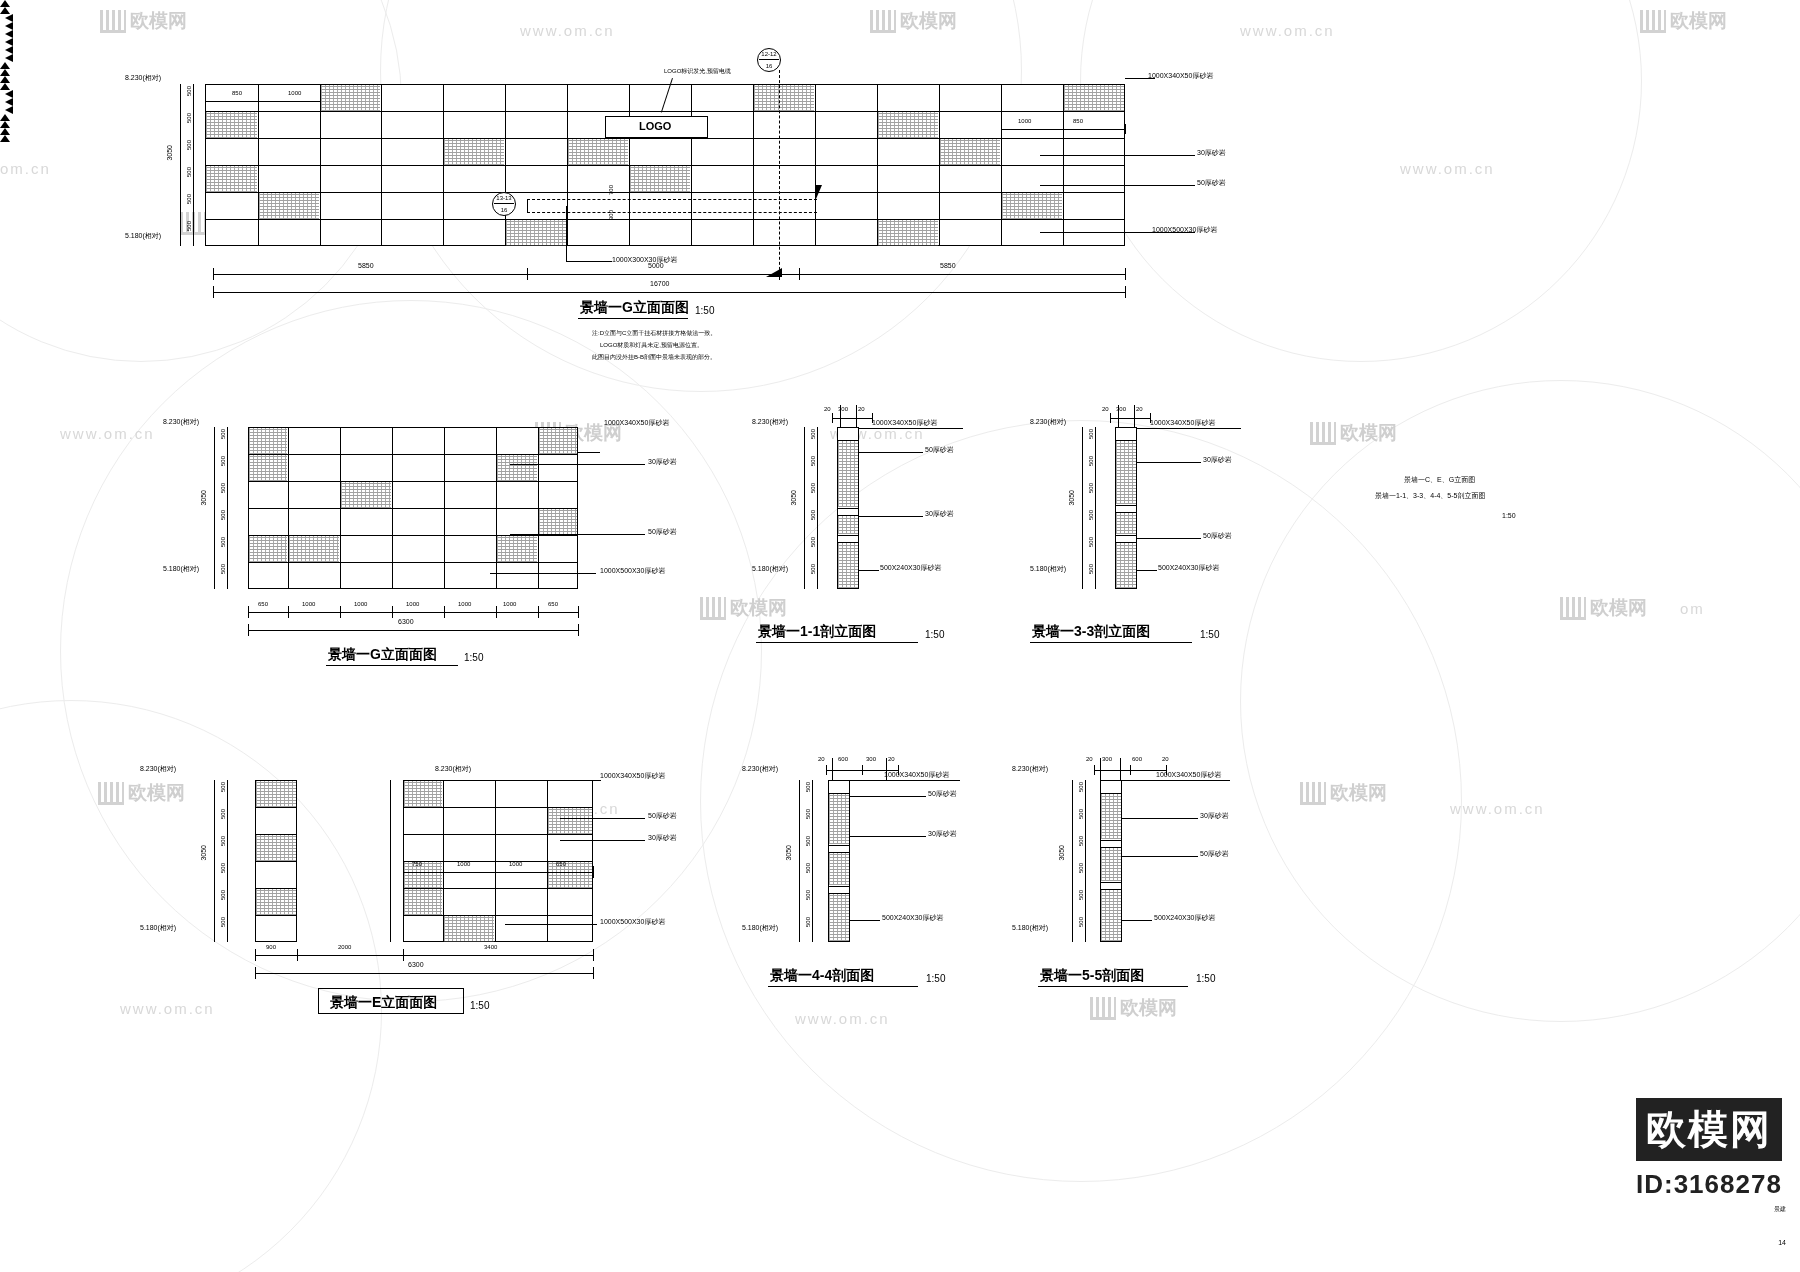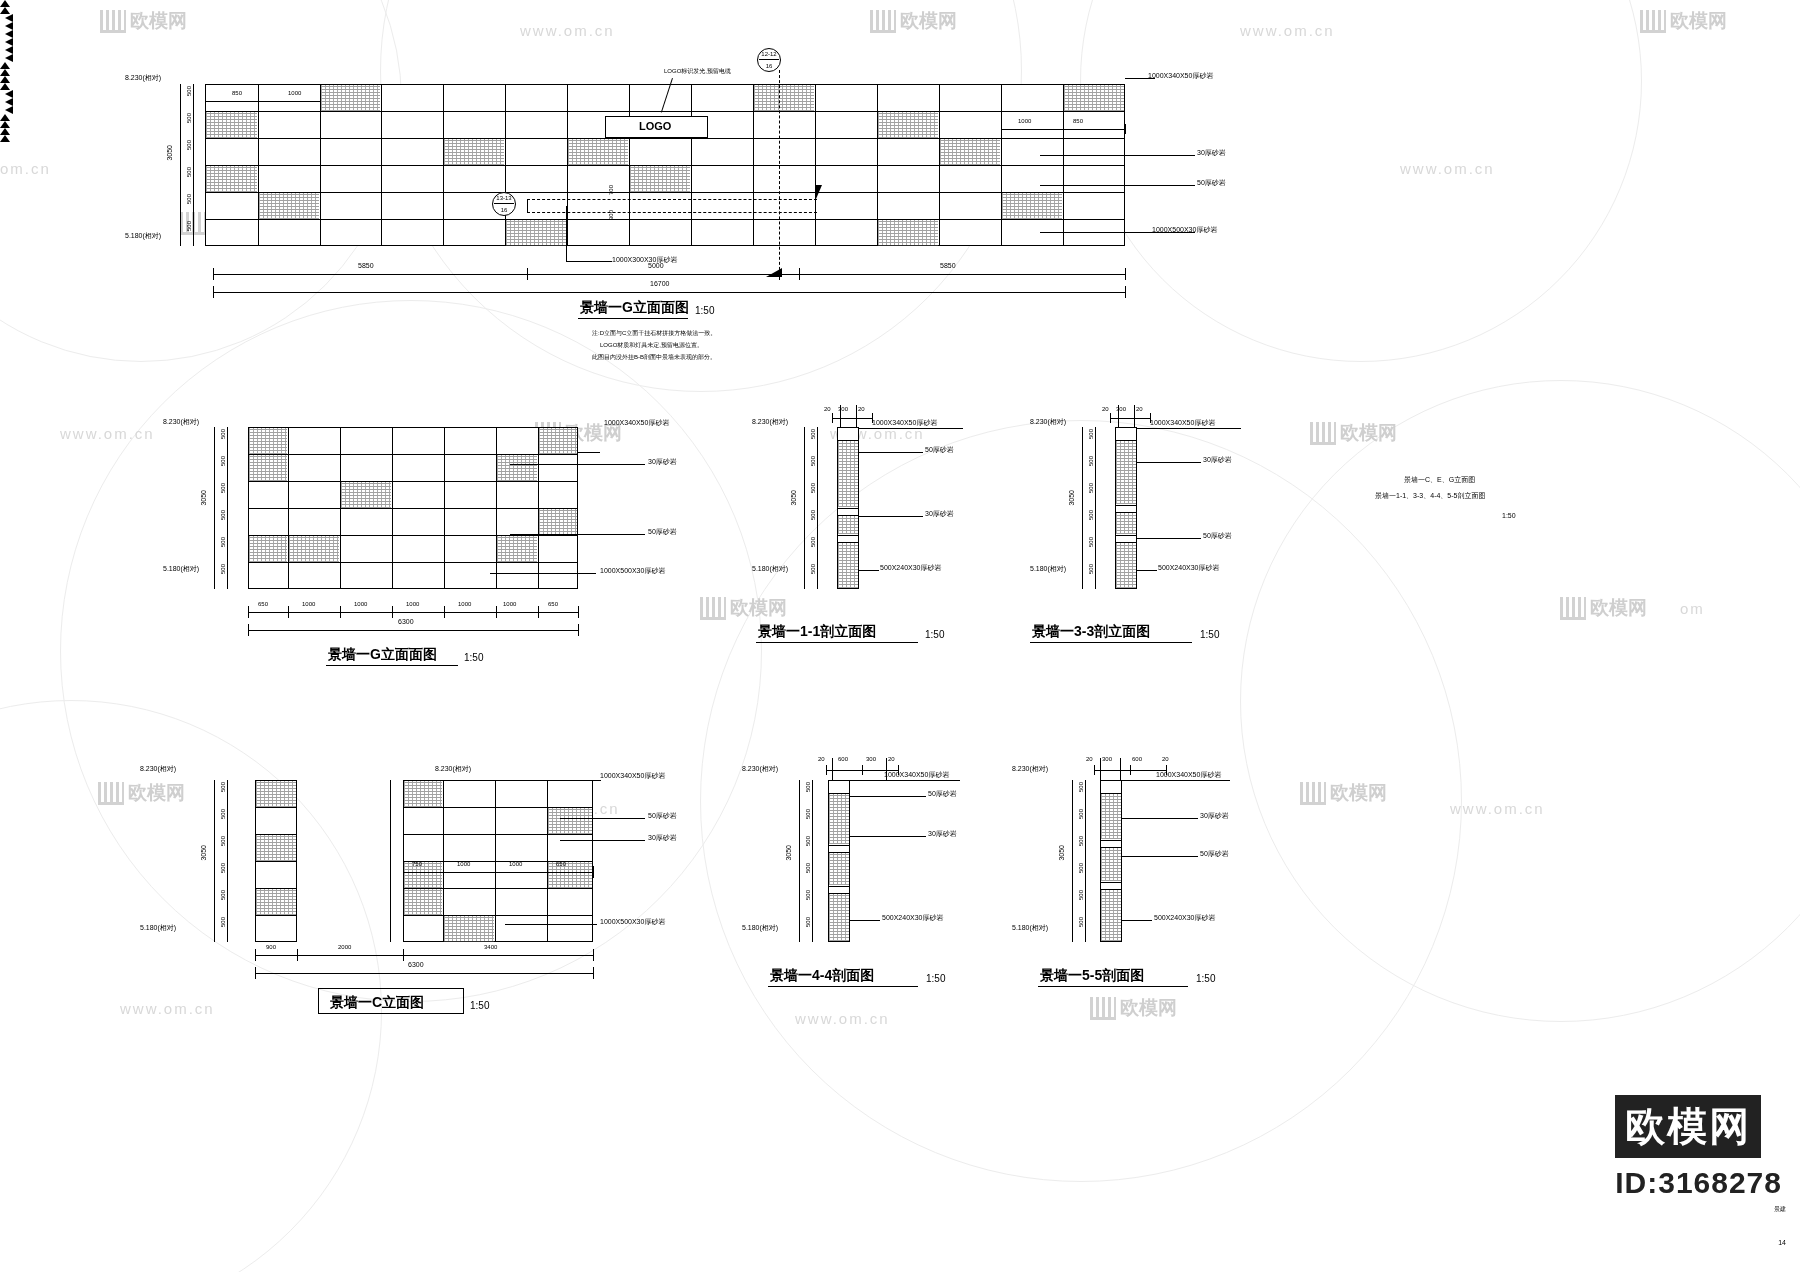--- a/index.html
+++ b/index.html
@@ -26,21 +26,21 @@
   
   .wm{position:absolute;color:#d8d8d8;font-size:15px;letter-spacing:2px;user-select:none;}
   .wmlogo{position:absolute;color:#d2d2d2;display:flex;align-items:center;gap:4px;user-select:none;}
   .wmlogo .mk{width:26px;height:20px;background:
       repeating-linear-gradient(90deg,#d2d2d2 0 3px,transparent 3px 6px);
       border-bottom:3px solid #d2d2d2;}
   .wmlogo .txt{font-size:19px;font-weight:bold;color:#cfcfcf;}
   .wmcircle{position:absolute;border:1px solid #ececec;border-radius:50%;}
   .brand{position:absolute;right:18px;bottom:72px;display:flex;flex-direction:column;align-items:flex-start;}
   .brand .bx{background:#222;color:#fff;font-size:40px;font-weight:bold;padding:4px 10px;letter-spacing:2px;}
-  .brand .id{font-size:30px;font-weight:bold;color:#222;margin-top:8px;letter-spacing:1px;}
+  .brand .id{font-size:26px;font-weight:bold;color:#222;margin-top:8px;letter-spacing:1px;}
   .tri{width:0;height:0;border-left:5px solid transparent;border-right:5px solid transparent;}
   .arrowup{border-bottom:7px solid #000;}
   .circlab{position:absolute;width:22px;height:22px;border:1px solid #000;border-radius:50%;background:#fff;}
   .circlab .up{position:absolute;top:2px;left:0;right:0;text-align:center;font-size:6px;}
   .circlab .lo{position:absolute;bottom:2px;left:0;right:0;text-align:center;font-size:6px;}
   .circlab .mid{position:absolute;top:10px;left:1px;right:1px;height:1px;background:#000;}
 </style>
 </head>
 <body>
 
@@ -505,21 +505,21 @@
     <div class="ln v" style="left:593px;top:949px;height:12px;"></div>
     <div class="t xs" style="left:266px;top:944px;">900</div>
     <div class="t xs" style="left:338px;top:944px;">2000</div>
     <div class="t xs" style="left:484px;top:944px;">3400</div>
 
     <div class="ln h" style="left:255px;top:973px;width:338px;"></div>
     <div class="ln v" style="left:255px;top:967px;height:12px;"></div>
     <div class="ln v" style="left:593px;top:967px;height:12px;"></div>
     <div class="t sm" style="left:408px;top:961px;">6300</div>
 
-    <div class="t title" style="left:330px;top:995px;">景墙一C立面图</div>
+    <div class="t title" style="left:330px;top:995px;">景墙一E立面面图</div>
     <div class="box" style="left:318px;top:988px;width:146px;height:26px;"></div>
     <div class="t sub" style="left:470px;top:1001px;">1:50</div>
   </div>
 
   <div>
     <div class="t sm" style="left:742px;top:765px;">8.230(相对)</div>
     <div class="t sm" style="left:742px;top:924px;">5.180(相对)</div>
     <div class="t sm vert" style="left:785px;top:845px;">3050</div>
     <div class="ln v" style="left:799px;top:780px;height:162px;"></div>
     <div class="ln v" style="left:812px;top:780px;height:162px;"></div>

